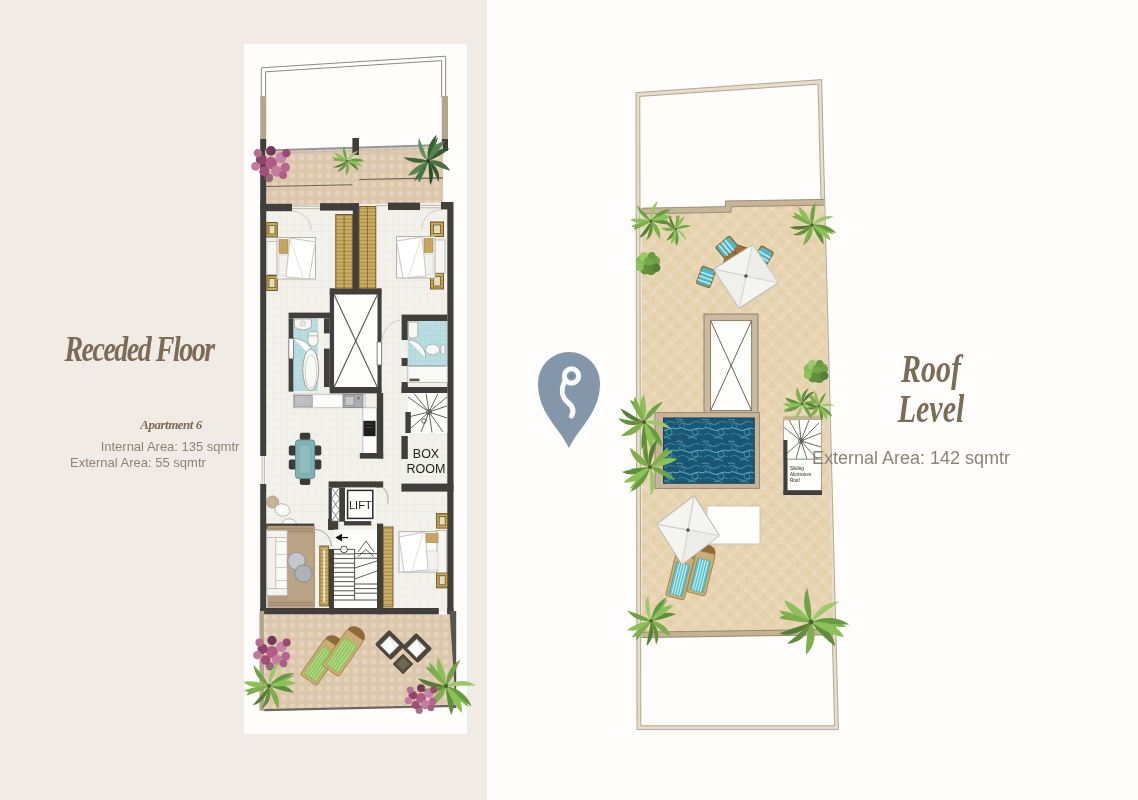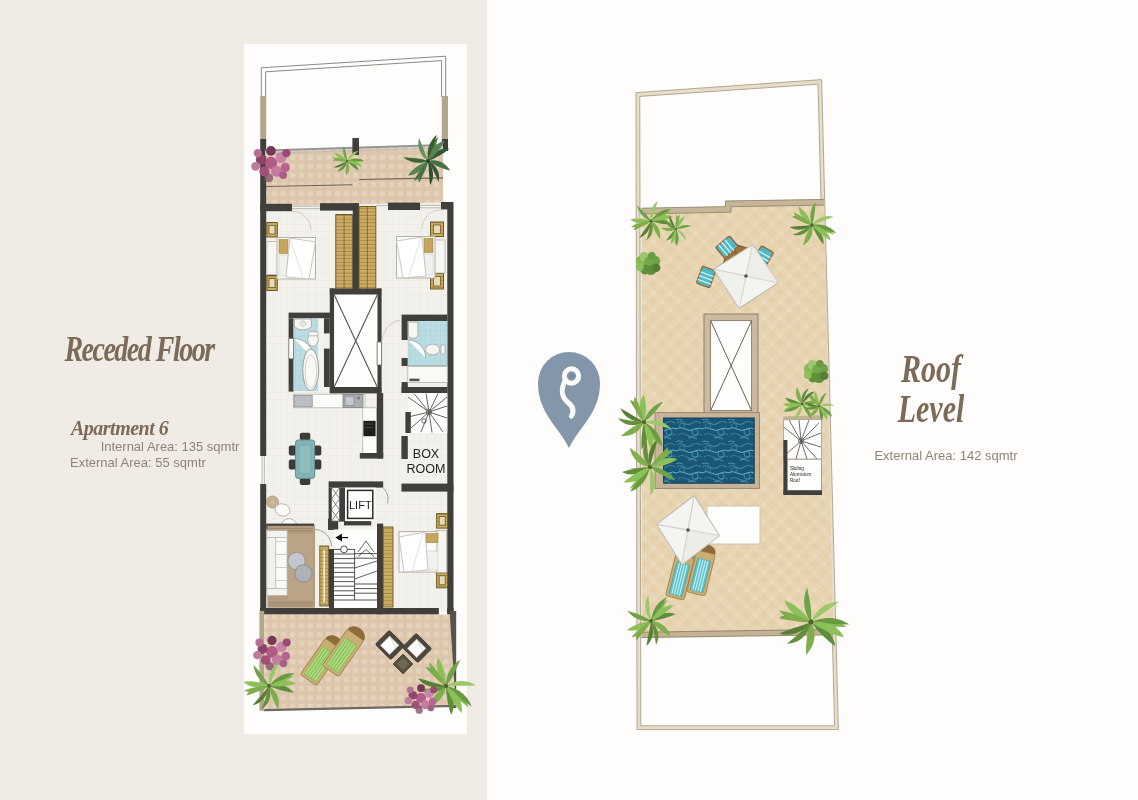--- a/index.html
+++ b/index.html
@@ -583,23 +583,23 @@
 <g fill="none" stroke="#fbfbfa" stroke-width="5" stroke-linecap="round">
   <circle cx="571.5" cy="376" r="7.2"></circle>
   <path d="M565.5,380 C560.5,389 561.5,397 567.5,402 C572.5,406 574.5,411 571.5,416"></path>
 </g>
 <circle cx="571.5" cy="376" r="2.2" fill="#75879a"></circle>
 
 </svg>
 
 <div class="script" style="position:absolute;left:37px;top:331px;width:204px;text-align:center;font-size:28px;letter-spacing:-1.5px;white-space:nowrap;line-height:1;transform:scaleY(1.3);transform-origin:top center;">Receded Floor</div>
 
-<div class="script" style="position:absolute;left:71px;top:418px;width:200px;text-align:left;font-size:20px;letter-spacing:-0.5px;white-space:nowrap;line-height:1;">Apartment 6</div>
+<div class="script" style="position:absolute;left:71px;top:418px;width:200px;text-align:center;font-size:13px;letter-spacing:-0.5px;white-space:nowrap;line-height:1;">Apartment 6</div>
 
 <div class="areatxt" style="position:absolute;left:70px;top:439px;width:200px;text-align:center;font-size:13px;">Internal Area: 135 sqmtr</div>
 
 <div class="areatxt" style="position:absolute;left:70px;top:455px;width:200px;font-size:13px;">External Area: 55 sqmtr</div>
 
 <div class="script" style="position:absolute;left:831px;top:349px;width:200px;text-align:center;font-size:30px;line-height:1;transform:scaleY(1.3);transform-origin:top center;">Roof</div>
 
 <div class="script" style="position:absolute;left:831px;top:389px;width:200px;text-align:center;font-size:30px;line-height:1;transform:scaleY(1.3);transform-origin:top center;">Level</div>
 
-<div class="areatxt" style="position:absolute;left:846px;top:448px;width:200px;text-align:center;font-size:13px;">External Area: 142 sqmtr</div>
+<div class="areatxt" style="position:absolute;left:811px;top:448px;width:200px;text-align:center;font-size:18px;">External Area: 142 sqmtr</div>
 
 </body></html>

